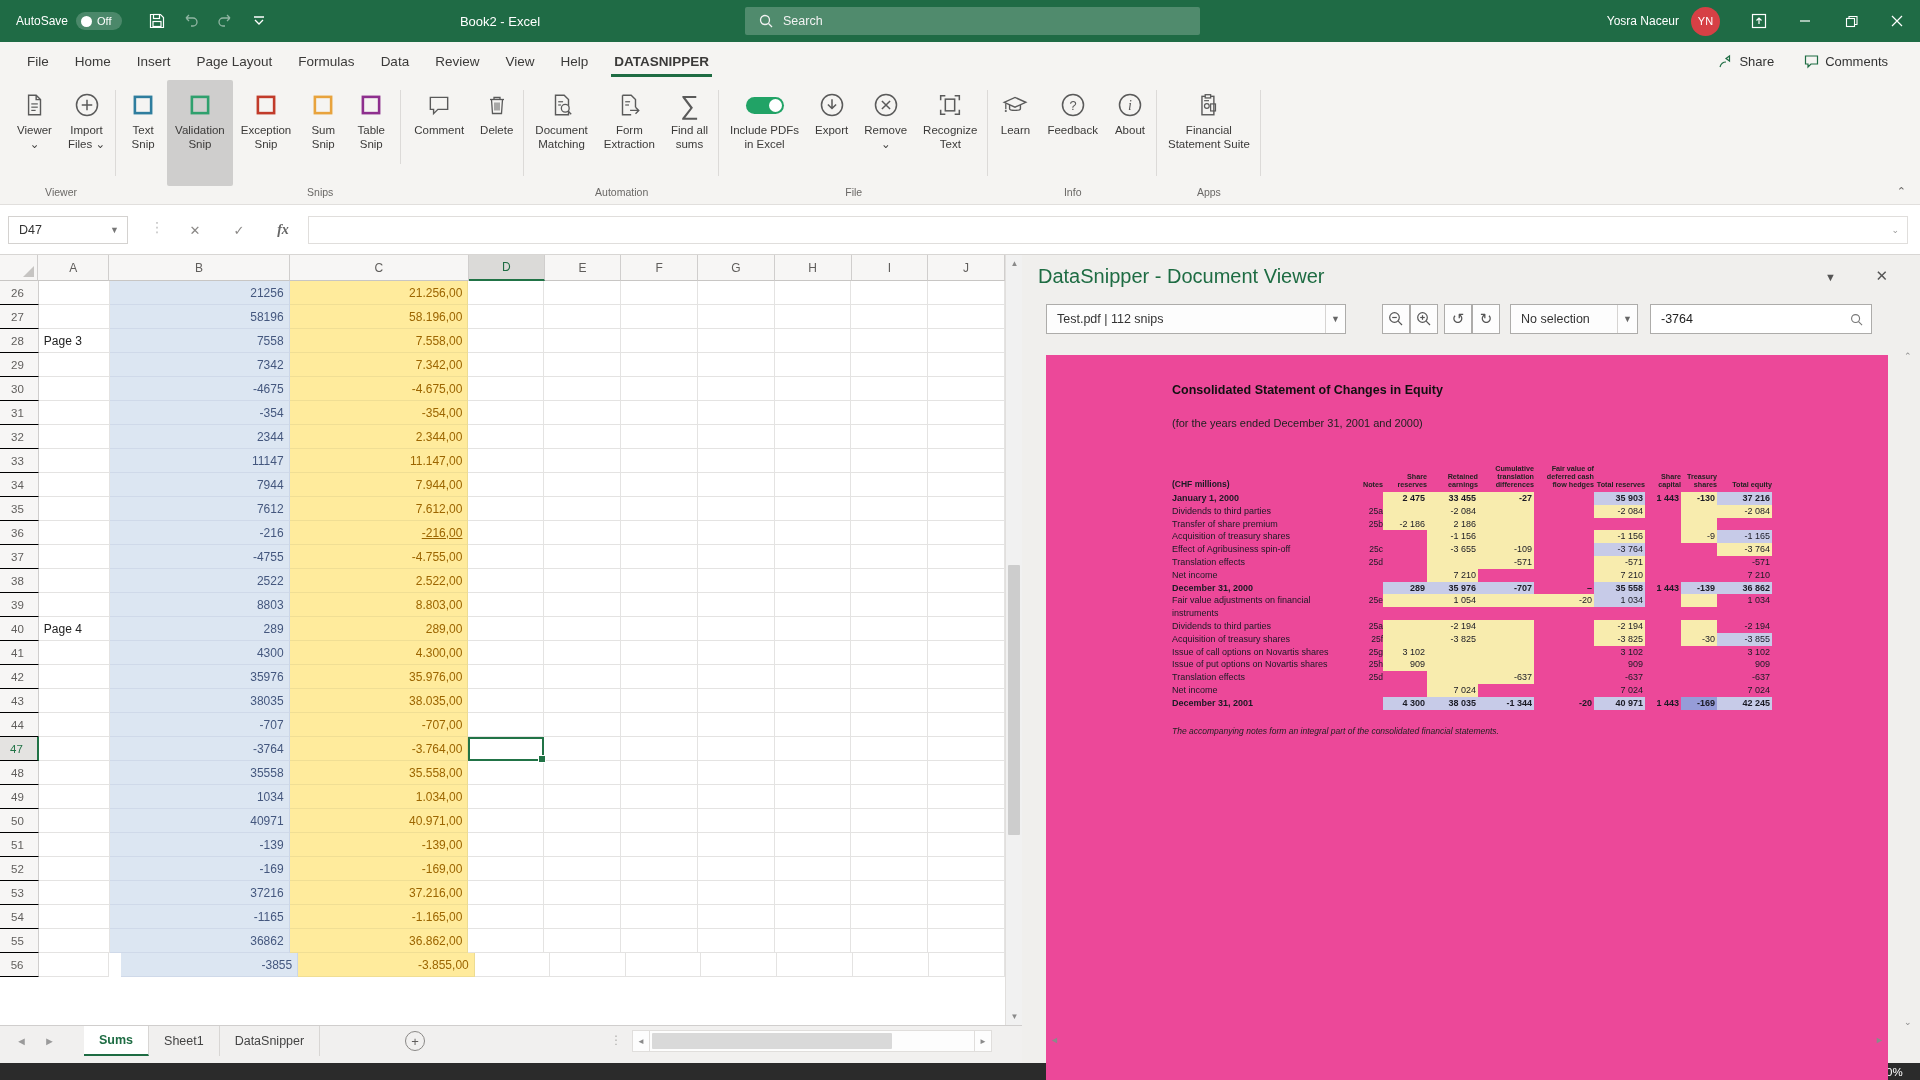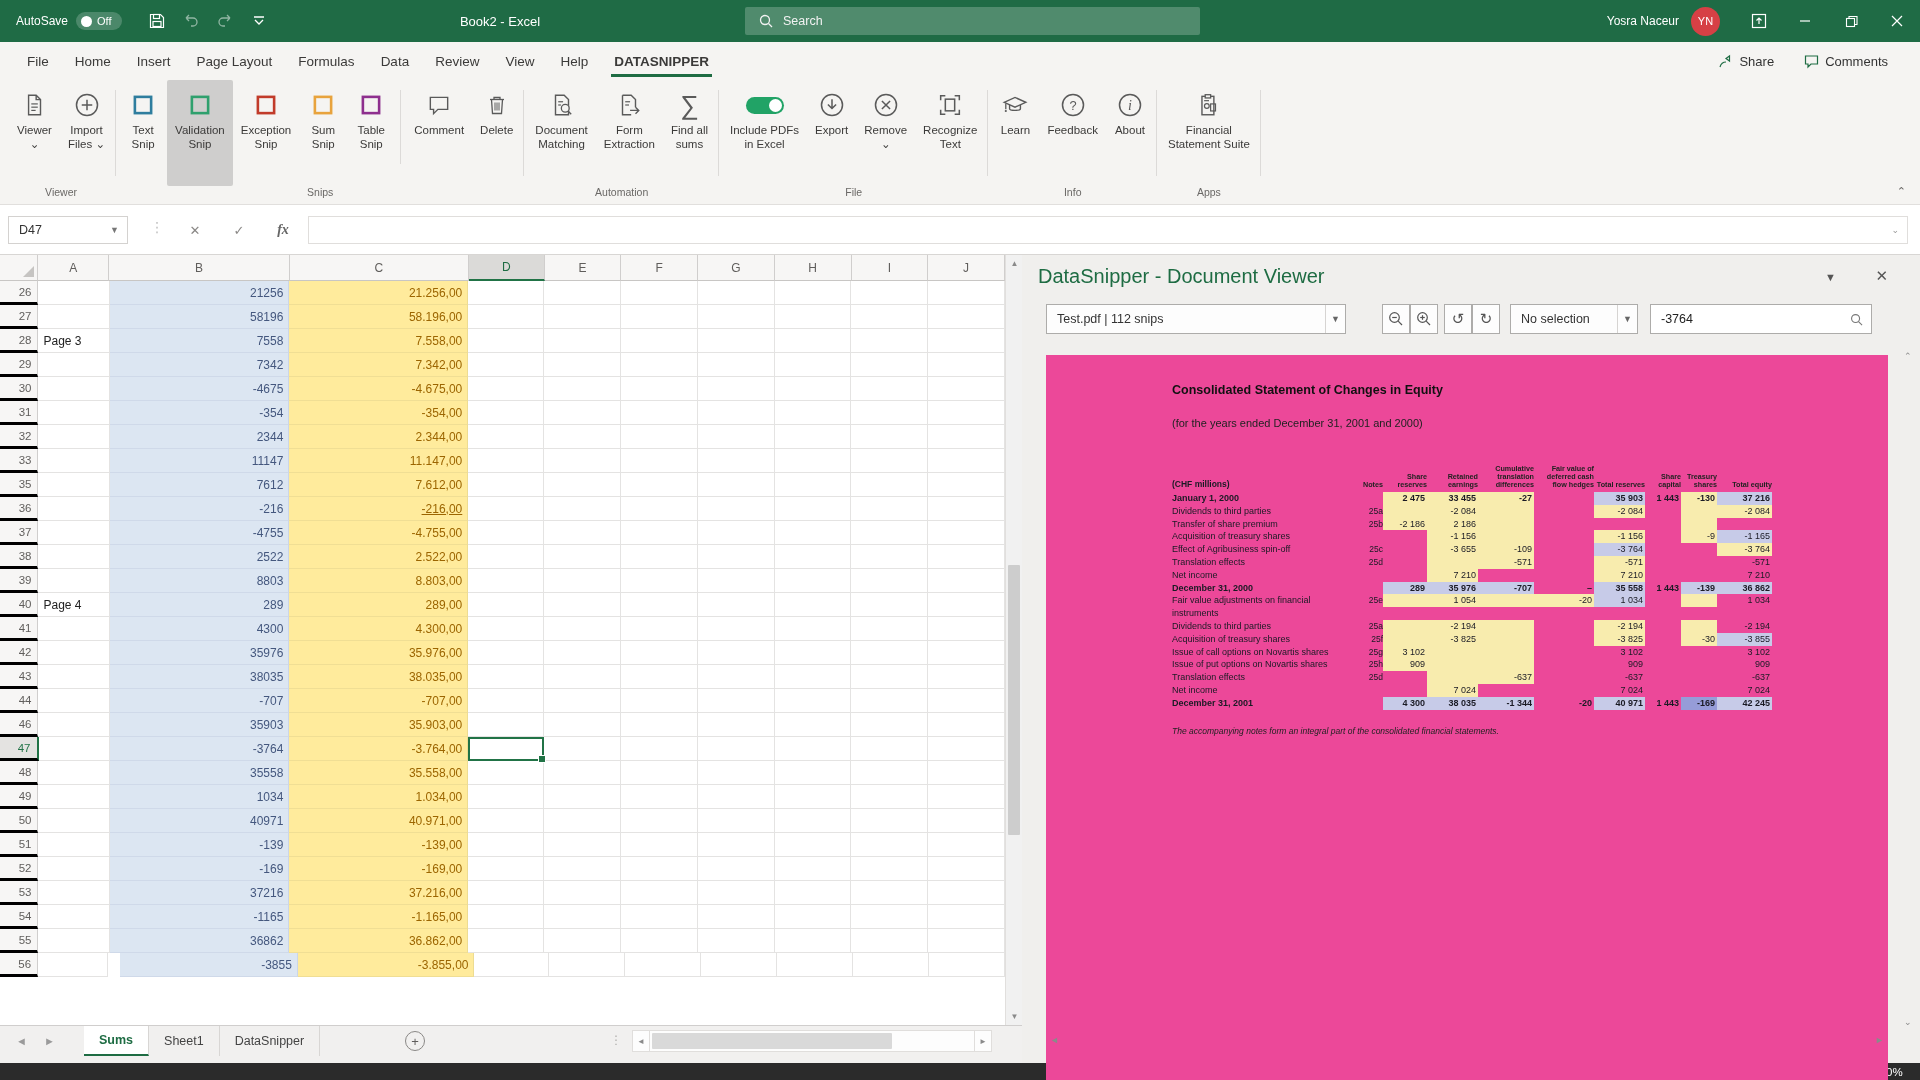--- a/index.html
+++ b/index.html
@@ -58,21 +58,21 @@
   .finput { position:absolute; left:308px; right:12px; top:11px; height:28px; border:1px solid #e0dedc; background:#fff; cursor:text; display:flex; align-items:center; justify-content:flex-end; padding-right:8px; color:#999; font-size:9px; }
 
   
   .sheet { position:absolute; left:0; top:255px; width:1005px; height:770px; overflow:hidden; background:#fff; }
   .colhdr { display:flex; height:26px; }
   .ch { height:26px; border-right:1px solid #d0cecd; border-bottom:1px solid #c8c6c4; background:#f7f6f5; color:#605e5c; font-size:12px; display:flex; align-items:center; justify-content:center; cursor:pointer; }
   .ch.corner { cursor:pointer; position:relative; }
   .ch.corner::after { content:''; position:absolute; right:3px; bottom:3px; border-left:11px solid transparent; border-bottom:11px solid #c6c4c2; }
   .ch.selhdr { background:#dbdad8; color:#1e6c43; border-bottom:2px solid #217346; }
   .srow { display:flex; height:24px; }
-  .rh { width:40px; height:24px; background:#f7f6f5; border-right:1px solid #d0cecd; border-bottom:3px solid #000000; font-size:11.5px; color:#605e5c; display:flex; align-items:center; justify-content:flex-end; padding-right:6px; cursor:pointer; }
+  .rh { width:40px; height:24px; background:#f7f6f5; border-right:1px solid #d0cecd; border-bottom:1px solid #000000; font-size:11.5px; color:#605e5c; display:flex; align-items:center; justify-content:flex-end; padding-right:14px; cursor:pointer; }
   .rh.selhdr { background:#e4e3e1; color:#217346; border-right:2px solid #217346; }
   .cell { height:24px; border-right:1px solid #e4e3e2; border-bottom:1px solid #e4e3e2; font-size:12px; display:flex; align-items:center; padding:0 5px; cursor:cell; background:#fff; }
   .cell.ca { color:#222; }
   .cell.cb { background:#dce6f2; color:#44577e; justify-content:flex-end; border-right-color:#cbd6e8; border-bottom-color:#cfd9e9; }
   .cell.cc { background:#ffeb9c; color:#9c6500; justify-content:flex-end; border-right-color:#eddc92; border-bottom-color:#f0de94; }
   .cell.active { position:relative; border:2px solid #217346; }
   .cell.active::after { content:''; position:absolute; right:-4px; bottom:-4px; width:6px; height:6px; background:#217346; border:1px solid #fff; }
   .vscroll { position:absolute; left:1005px; top:255px; width:17px; height:770px; background:#f1f1f1; border-left:1px solid #e1dfdd; }
   .sarrow { position:absolute; left:0; width:17px; height:17px; display:flex; align-items:center; justify-content:center; color:#8a8a8a; font-size:8px; cursor:pointer; }
   .vthumb { position:absolute; left:2px; width:12px; background:#cdcdcd; border-radius:1px; cursor:grab; }
@@ -588,20 +588,33 @@
       <div class="cell cc" style="width:187px;">11.147,00</div>
       <div class="cell" style="width:79px;"></div>
       <div class="cell" style="width:80px;"></div>
       <div class="cell" style="width:80px;"></div>
       <div class="cell" style="width:80px;"></div>
       <div class="cell" style="width:80px;"></div>
       <div class="cell" style="width:80px;"></div>
       <div class="cell" style="width:80px;"></div>
     </div>
     <div class="srow">
+      <div class="rh">34</div>
+      <div class="cell ca" style="width:74px;"></div>
+      <div class="cell cb" style="width:188px;">7944</div>
+      <div class="cell cc" style="width:187px;">7.944,00</div>
+      <div class="cell" style="width:79px;"></div>
+      <div class="cell" style="width:80px;"></div>
+      <div class="cell" style="width:80px;"></div>
+      <div class="cell" style="width:80px;"></div>
+      <div class="cell" style="width:80px;"></div>
+      <div class="cell" style="width:80px;"></div>
+      <div class="cell" style="width:80px;"></div>
+    </div>
+    <div class="srow">
       <div class="rh">35</div>
       <div class="cell ca" style="width:74px;"></div>
       <div class="cell cb" style="width:188px;">7612</div>
       <div class="cell cc" style="width:187px;">7.612,00</div>
       <div class="cell" style="width:79px;"></div>
       <div class="cell" style="width:80px;"></div>
       <div class="cell" style="width:80px;"></div>
       <div class="cell" style="width:80px;"></div>
       <div class="cell" style="width:80px;"></div>
       <div class="cell" style="width:80px;"></div>
@@ -709,33 +722,20 @@
       <div class="cell" style="width:80px;"></div>
       <div class="cell" style="width:80px;"></div>
       <div class="cell" style="width:80px;"></div>
       <div class="cell" style="width:80px;"></div>
     </div>
     <div class="srow">
       <div class="rh">44</div>
       <div class="cell ca" style="width:74px;"></div>
       <div class="cell cb" style="width:188px;">-707</div>
       <div class="cell cc" style="width:187px;">-707,00</div>
-      <div class="cell" style="width:79px;"></div>
-      <div class="cell" style="width:80px;"></div>
-      <div class="cell" style="width:80px;"></div>
-      <div class="cell" style="width:80px;"></div>
-      <div class="cell" style="width:80px;"></div>
-      <div class="cell" style="width:80px;"></div>
-      <div class="cell" style="width:80px;"></div>
-    </div>
-    <div class="srow">
-      <div class="rh">46</div>
-      <div class="cell ca" style="width:74px;"></div>
-      <div class="cell cb" style="width:188px;">35903</div>
-      <div class="cell cc" style="width:187px;">35.903,00</div>
       <div class="cell" style="width:79px;"></div>
       <div class="cell" style="width:80px;"></div>
       <div class="cell" style="width:80px;"></div>
       <div class="cell" style="width:80px;"></div>
       <div class="cell" style="width:80px;"></div>
       <div class="cell" style="width:80px;"></div>
       <div class="cell" style="width:80px;"></div>
     </div>
     <div class="srow">
       <div class="rh selhdr">47</div>

